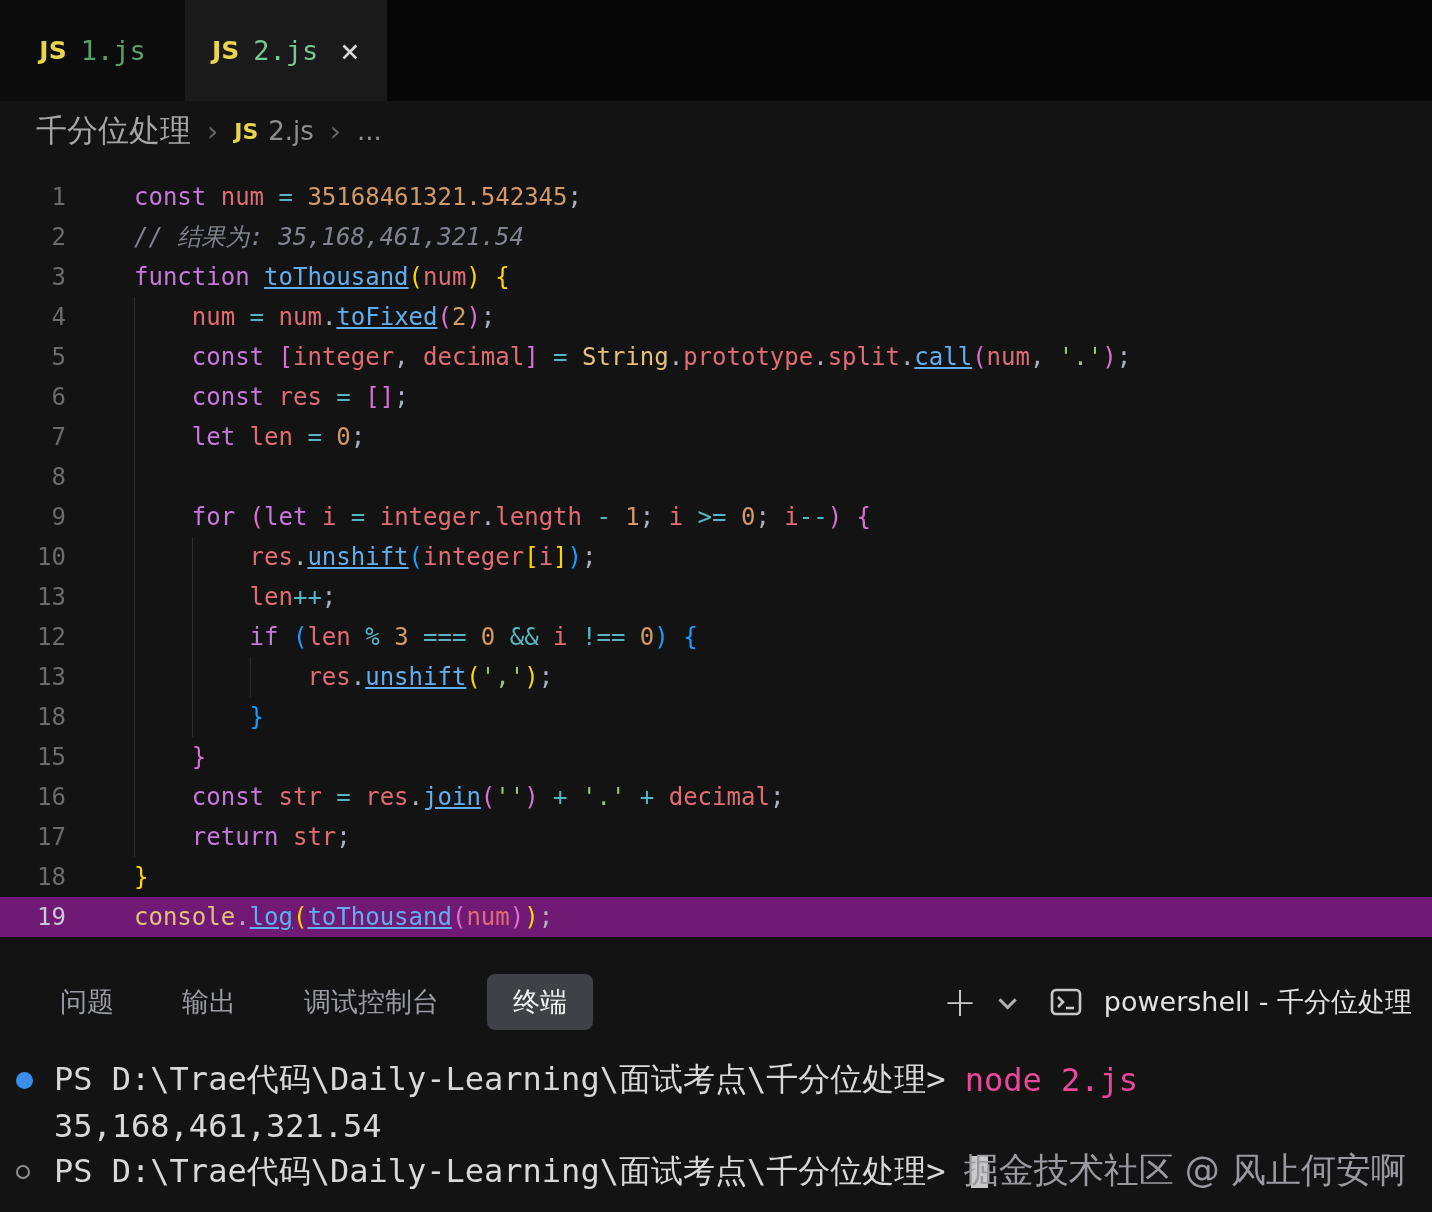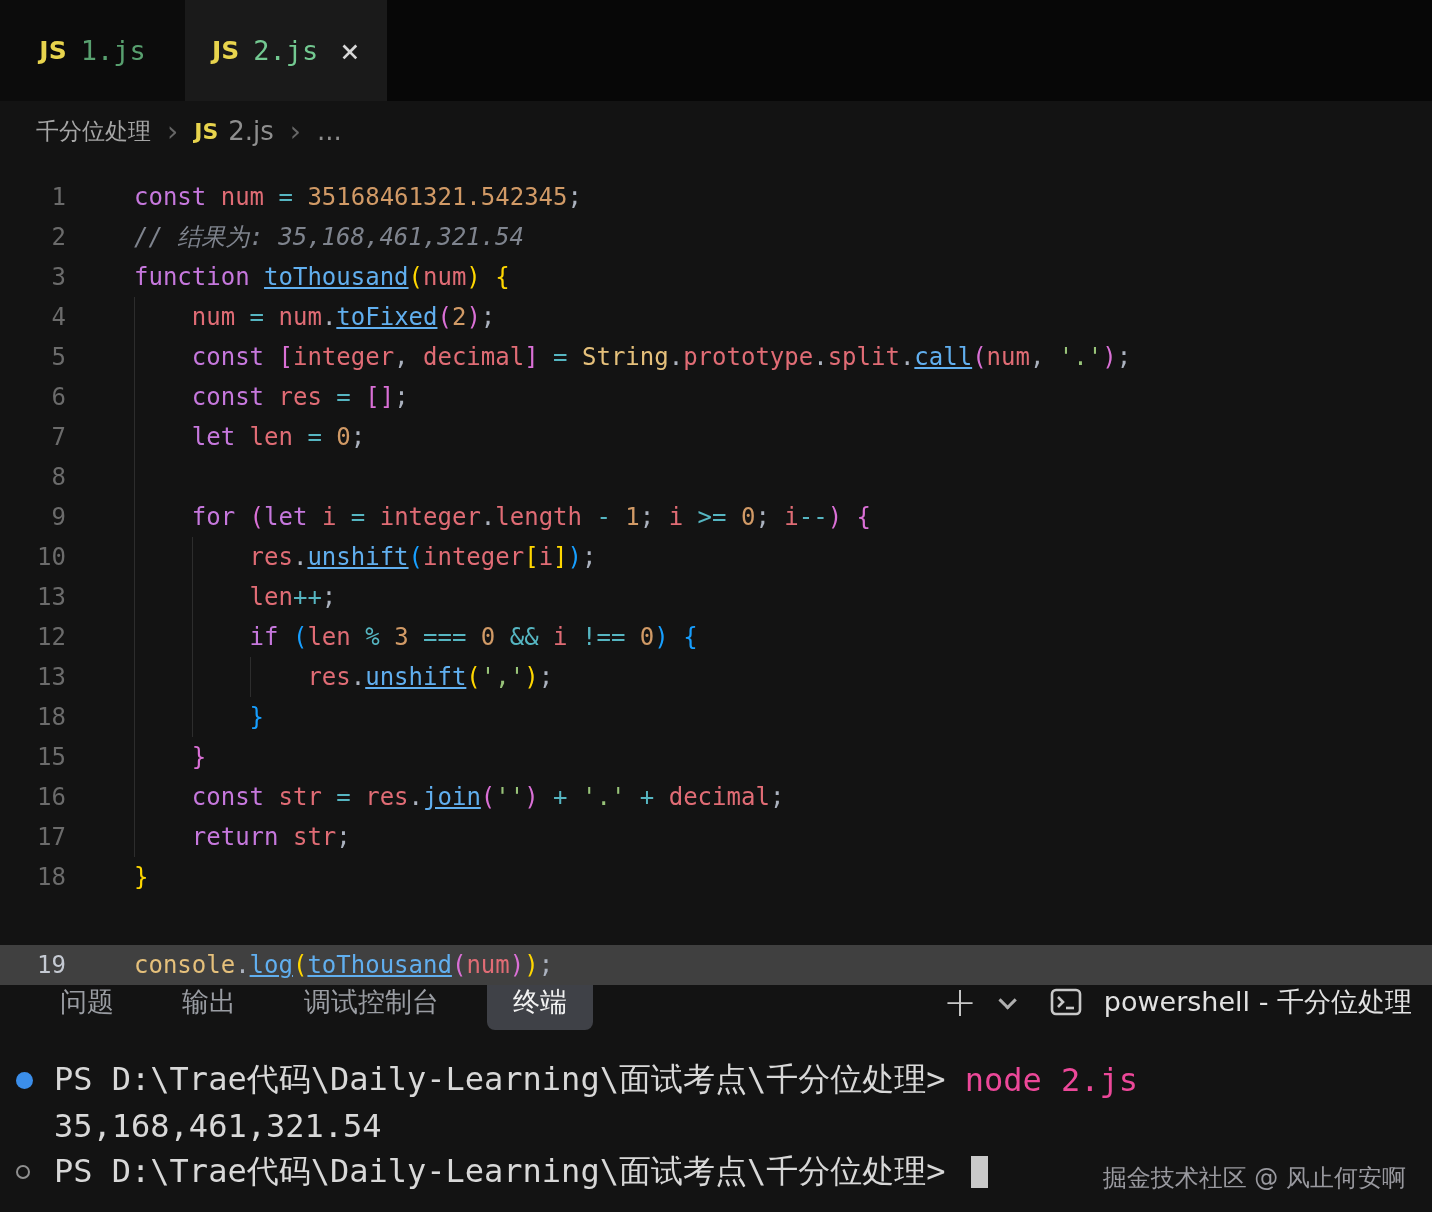--- a/index.html
+++ b/index.html
@@ -11,28 +11,28 @@
   .tab { min-width:186px; padding:0 26px; display:flex; align-items:center; justify-content:center;
          gap:14px; font-size:27px; color:#58a06f; background:#0c0c0c; border-right:1px solid #1a1a1a; cursor:pointer; }
   .tab.active { background:#1a1a1a; color:#73c991; }
   .js-icon { color:#e8d44d; font-weight:bold; font-size:25px; font-family:"DejaVu Sans", sans-serif; }
   .tab .close { color:#d8d8d8; font-size:32px; margin-left:8px; line-height:1; }
 
   
   .breadcrumb { height:60px; display:flex; align-items:center; padding-left:36px; gap:16px;
                 font-family:"DejaVu Sans", sans-serif; }
   .bc-item { font-size:26px; color:#8f8f8f; display:flex; gap:10px; align-items:center; cursor:pointer; }
-  .bc-item.bc-main { font-size:23px; color:#a6a6a6;align-items:center; }
+  .bc-item.bc-main { font-size:31px; color:#a6a6a6;align-items:center; }
   .bc-sep { color:#666; font-size:28px; }
   .bc-ic { font-size:22px; }
 
   
   .editor { padding-top:16px; font-size:24px; height:802px; }
   .code-line { height:40px; line-height:40px; display:flex; white-space:pre; position:relative; }
-  .code-line.current { background:#404040;margin-top:48px; }
+  .code-line.current { background:#701a75; }
   .code-line.current .ln { color:#c5cad3; }
   .ln { width:66px; flex:0 0 66px; text-align:right; color:#6b6b6b; }
   .code { margin-left:68px; position:relative; }
   .guide { position:absolute; top:0; bottom:0; width:1px; background:#2d2d2d; }
   .tok-kw  { color:#c678dd; } .tok-var { color:#e06c75; } .tok-fn  { color:#61afef;text-decoration:underline; }
   .tok-cls { color:#e5c07b; } .tok-num { color:#d19a66; } .tok-str { color:#98c379; }
   .tok-cmt { color:#7f848e; font-style:italic; }
   .tok-op  { color:#56b6c2; } .tok-pun { color:#abb2bf; } .tok-t { color:#abb2bf; }
   .tok-b1  { color:#ffd700; } .tok-b2 { color:#da70d6; } .tok-b3 { color:#179fff; }
 
@@ -52,21 +52,21 @@
   
   .terminal { padding:16px 0 0 16px; font-size:32px; }
   .tline { display:flex; align-items:center; height:46px; white-space:pre; }
   .bullet { width:38px; flex:0 0 38px; display:flex; align-items:center; }
   .bullet .dot  { width:17px; height:17px; border-radius:50%; background:#3b8eea; }
   .bullet .ring { width:14px; height:14px; border-radius:50%; border:2px solid #8f8f8f; }
   .t-w   { color:#d8d8d8; }
   .t-cmd { color:#ec4899; }
   .cursor { display:inline-block; width:17px; height:32px; background:#c9c9c9; margin-left:6px; }
 
-  .watermark { position:absolute; right:26px; bottom:18px; font-size:24px; color:#99999f;
+  .watermark { position:absolute; right:26px; bottom:18px; font-size:35px; color:#99999f;
                font-family:"DejaVu Sans", sans-serif; }
 </style>
 </head>
 <body>
 
 <div class="app">
 
   <div class="tabbar">
       <div class="tab">
         <span class="js-icon">JS</span>

